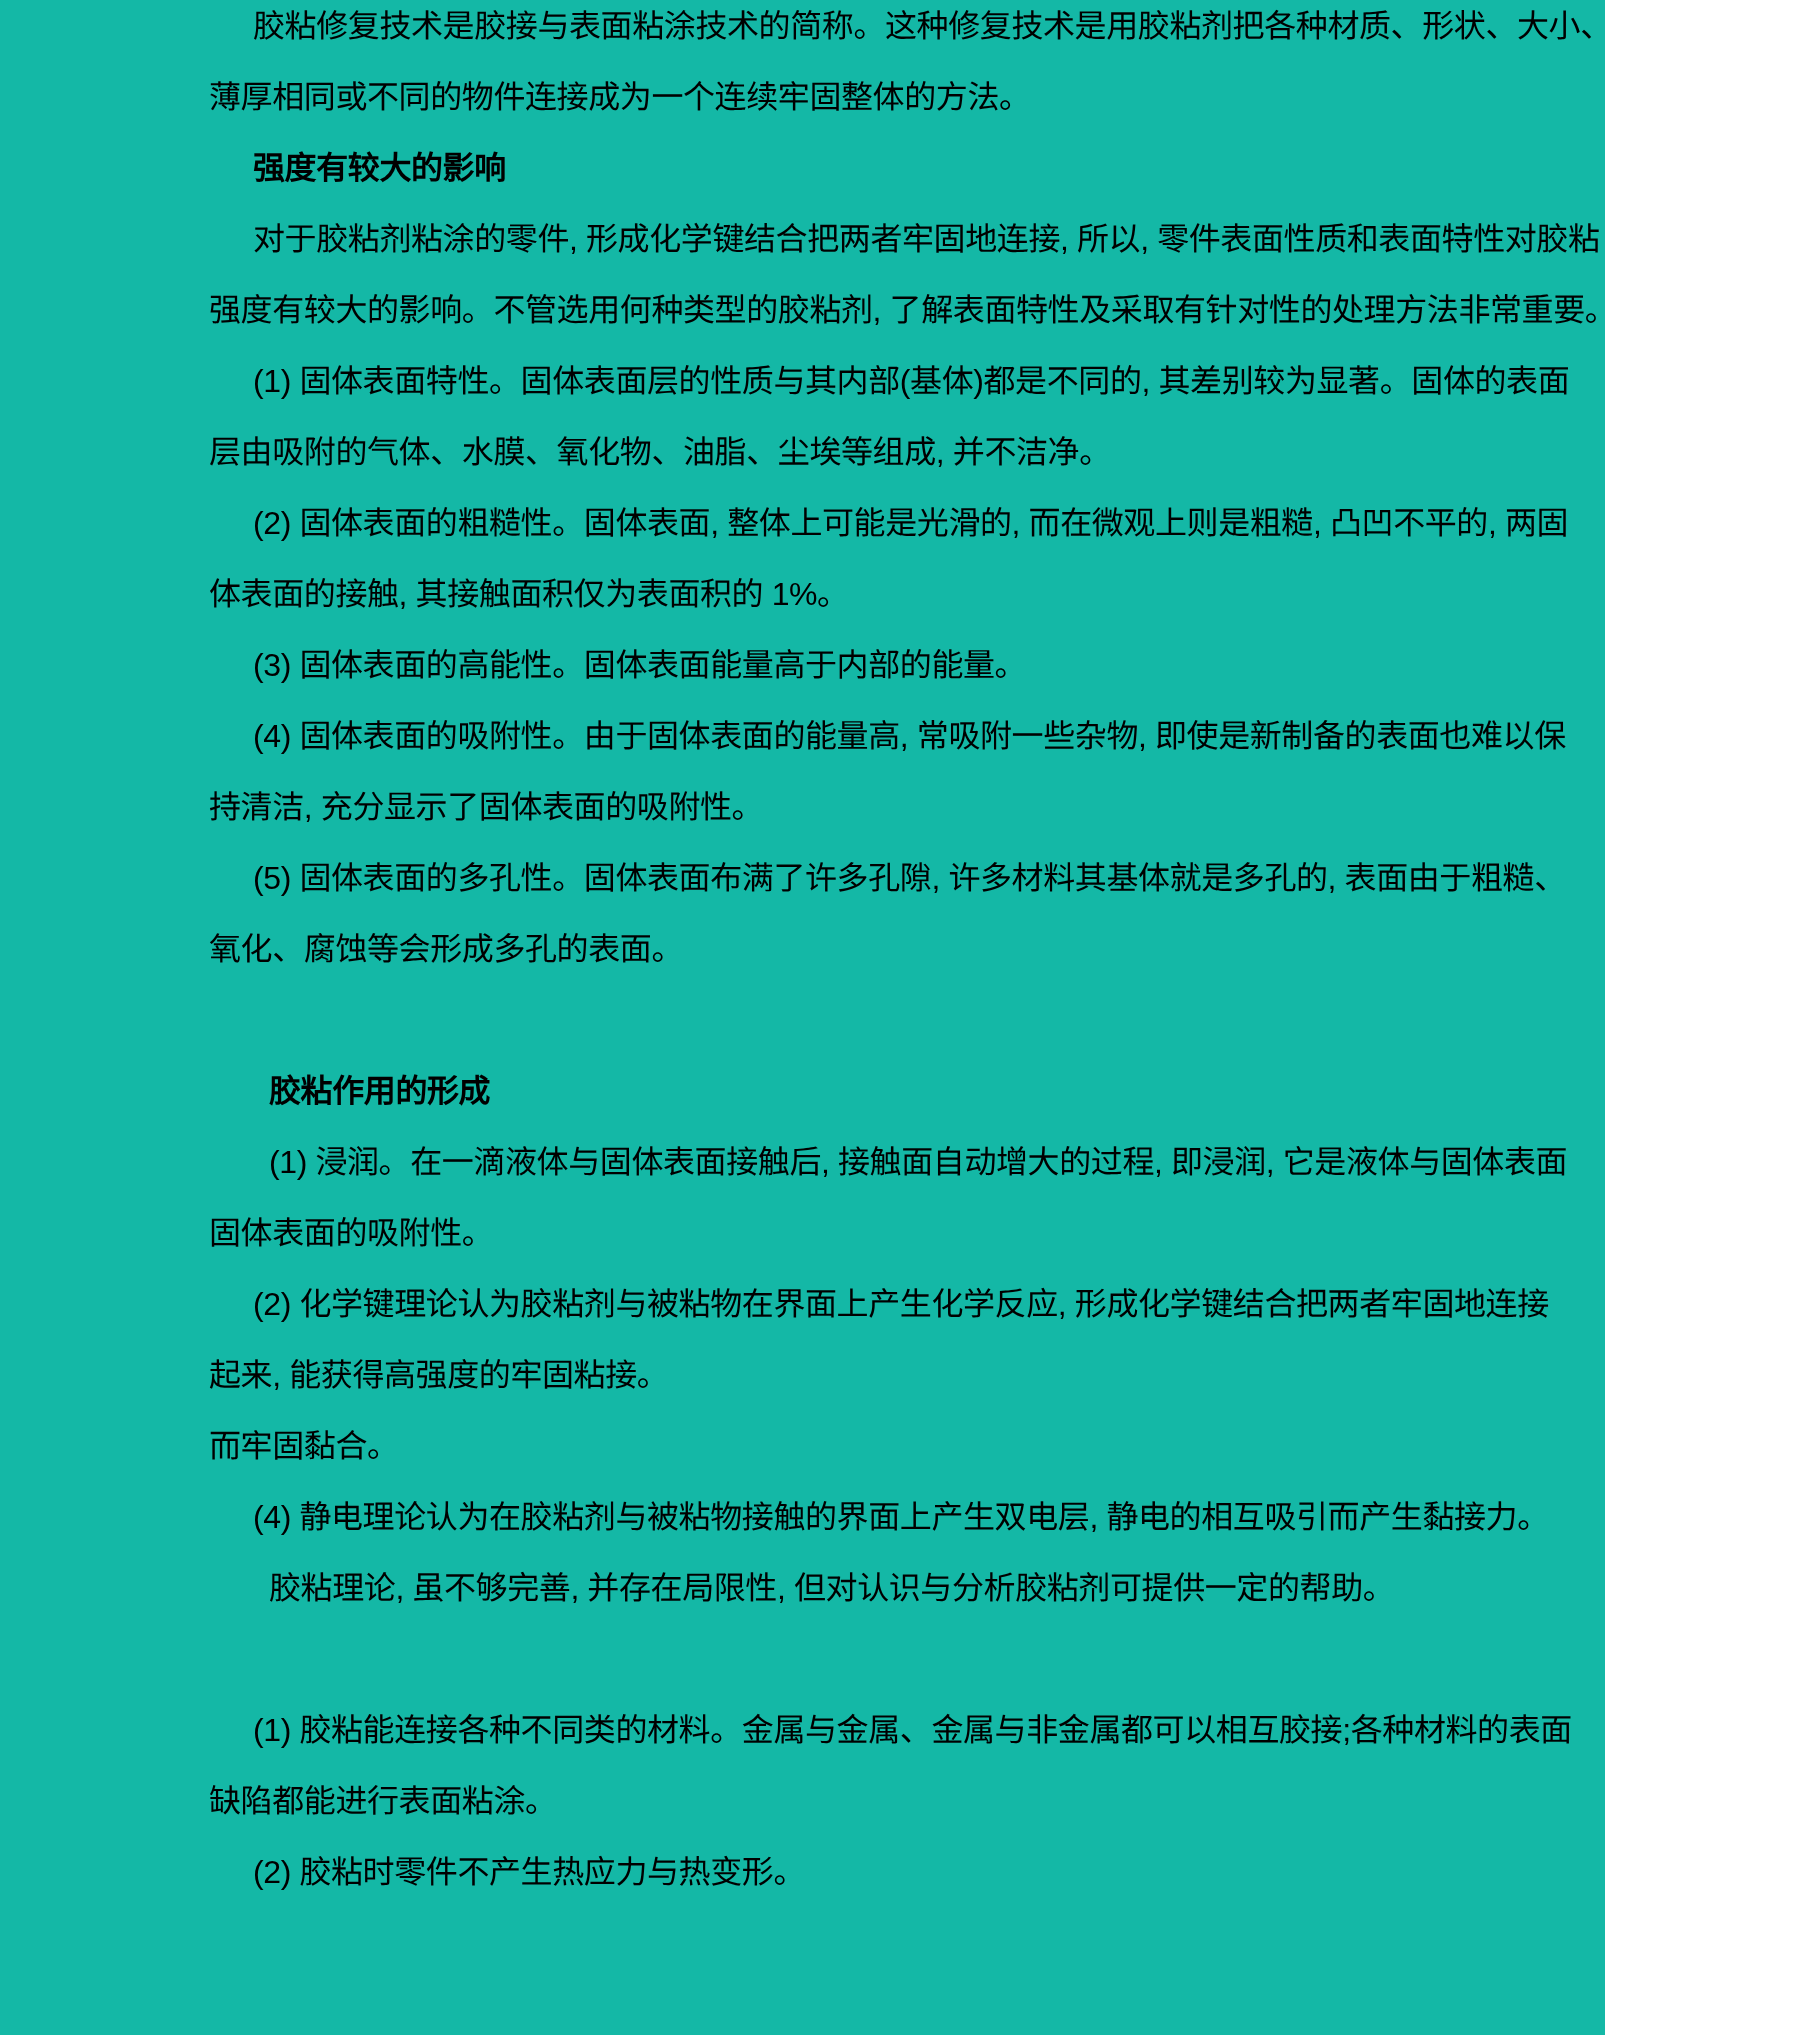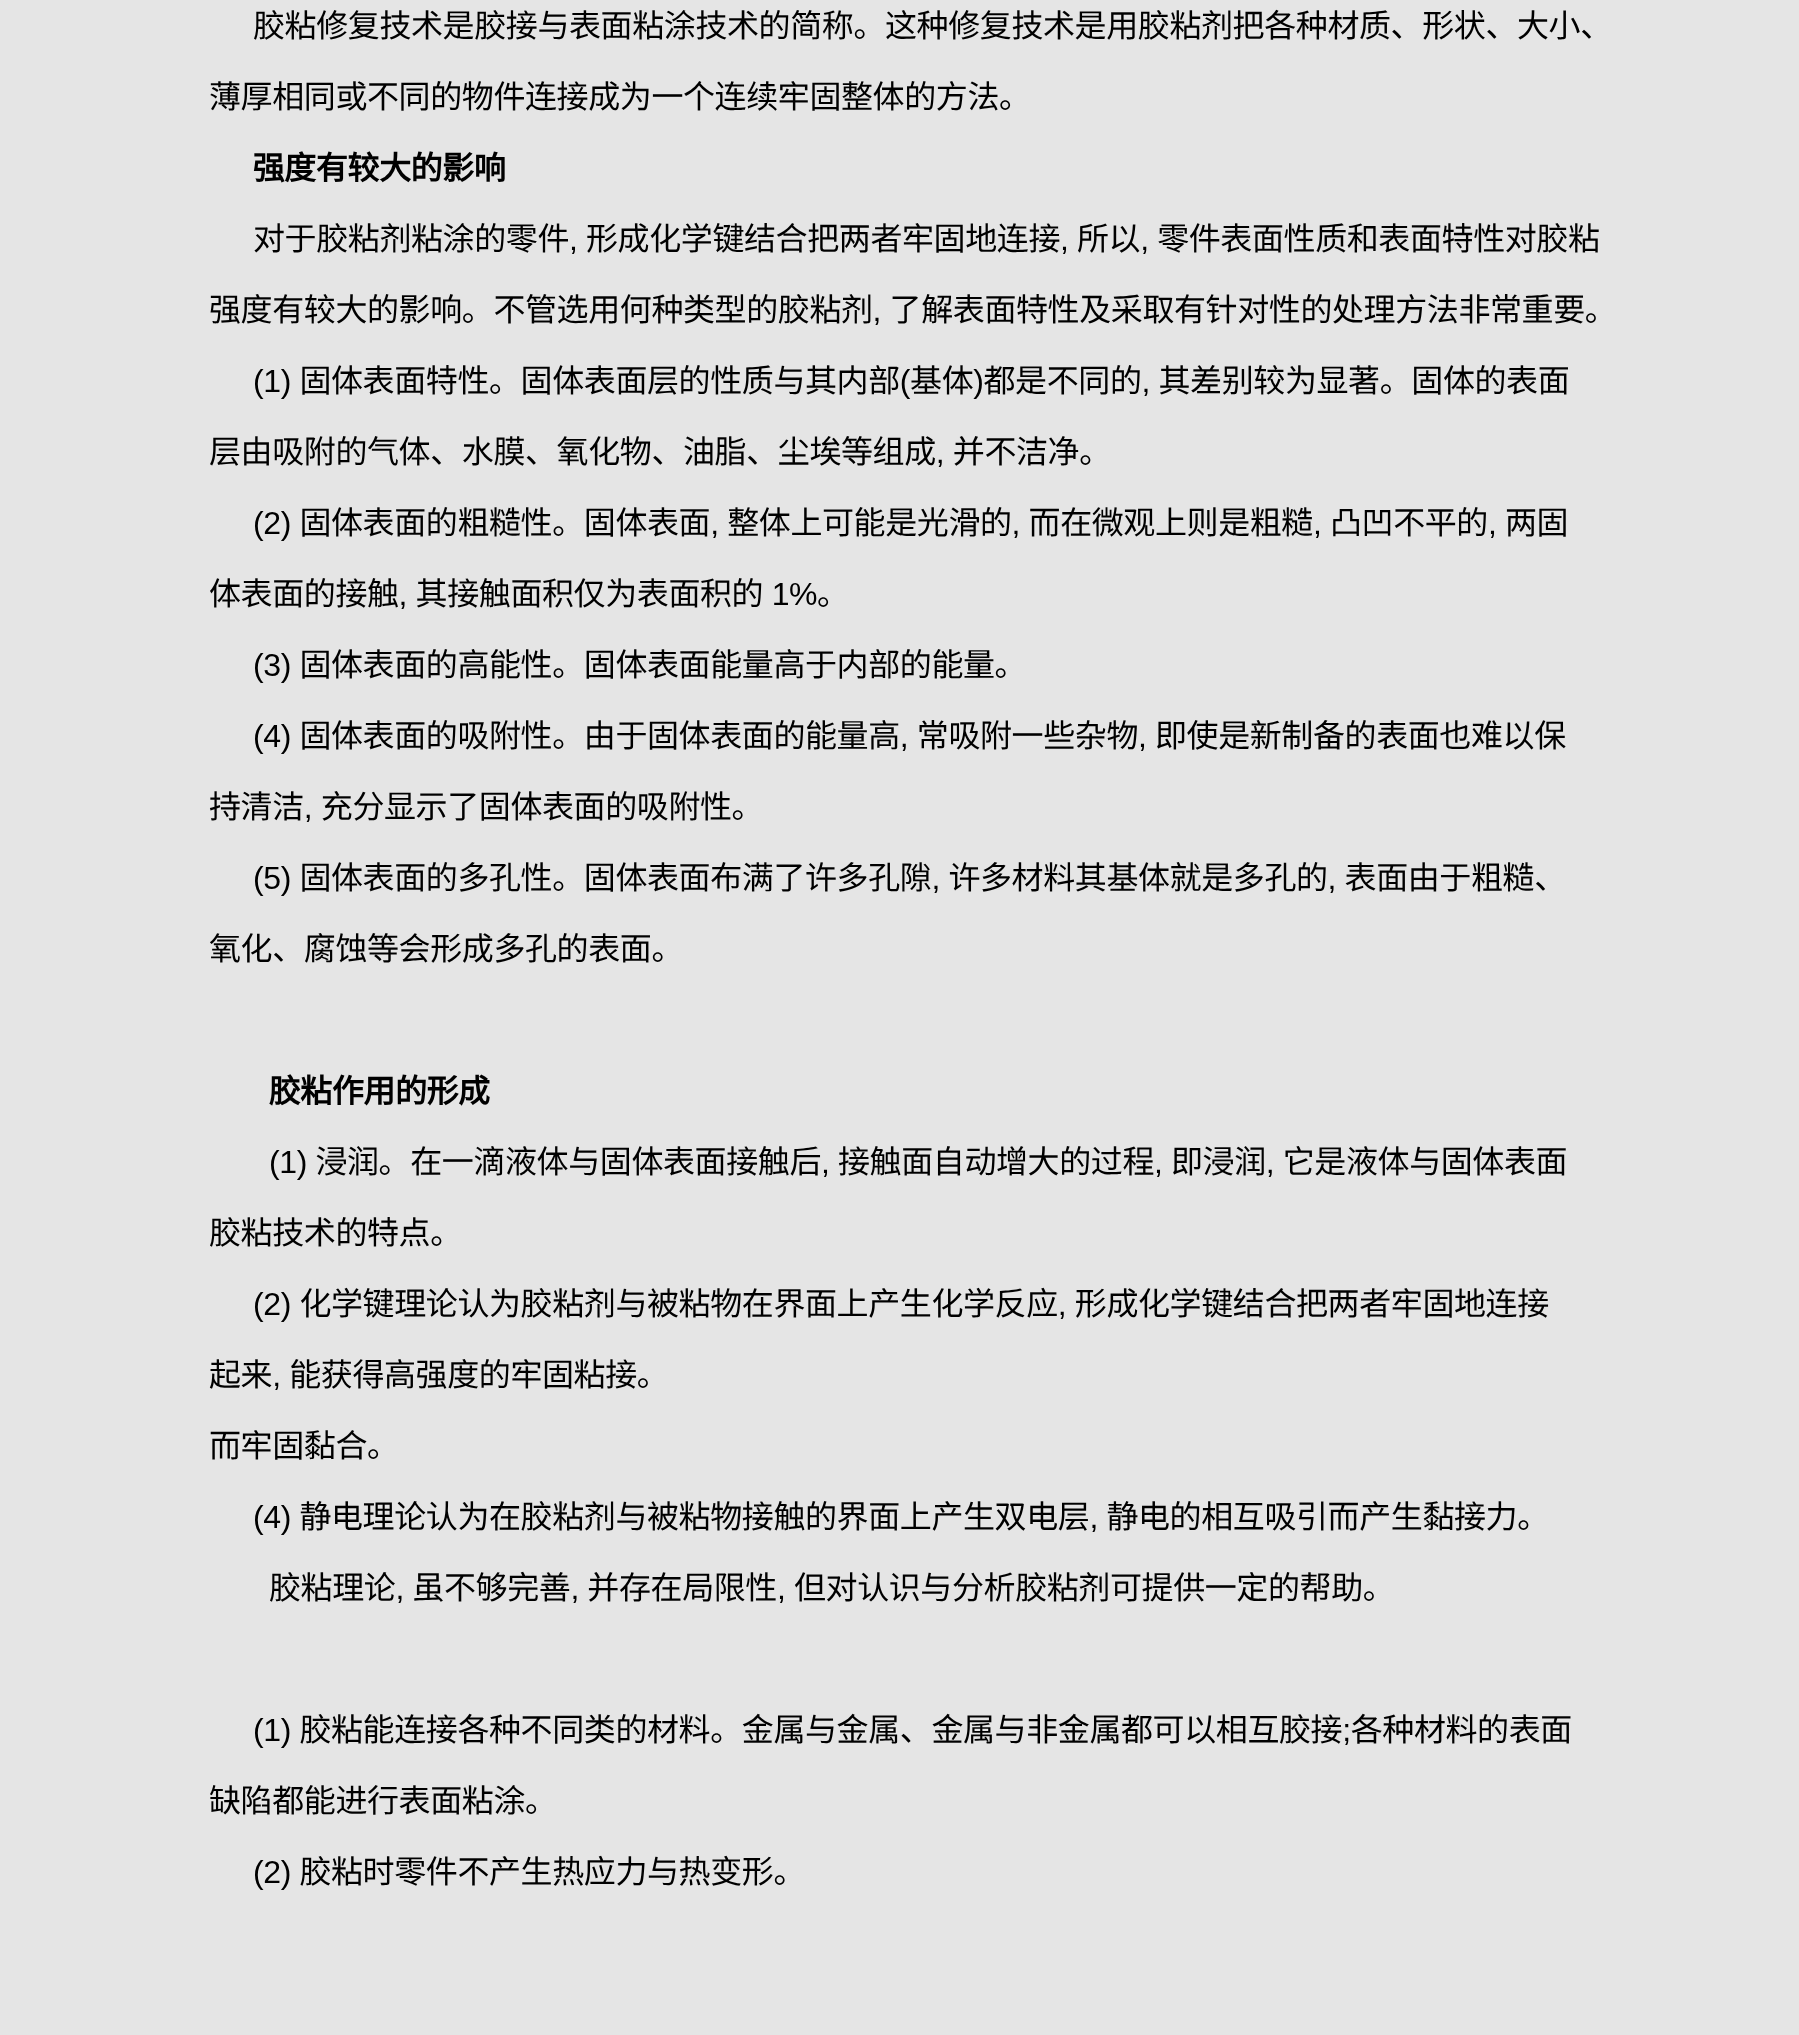--- a/index.html
+++ b/index.html
@@ -10,25 +10,25 @@
   }
   body {
     width: 1799px;
     height: 2035px;
     overflow: hidden;
     font-family: "Liberation Sans", "DejaVu Sans", sans-serif;
   }
   .page {
     position: relative;
     box-sizing: border-box;
-    width: 1799px;
+    width: 1605px;
     height: 2035px;
     padding-left: 181px;
     padding-right: 185px;
-    background: #e5e5e5;
+    background: #14b8a6;
     overflow: hidden;
   }
   .textflow {
     margin-top: -8.7px;
   }
   .line {
     font-size: 32px;
     line-height: 71px;
     letter-spacing: -0.4px;
     color: #000000;
@@ -57,21 +57,21 @@
       <div class="line indent-none">层由吸附的气体、水膜、氧化物、油脂、尘埃等组成, 并不洁净。</div>
       <div class="line indent-normal">(2) 固体表面的粗糙性。固体表面, 整体上可能是光滑的, 而在微观上则是粗糙, 凸凹不平的, 两固</div>
       <div class="line indent-none">体表面的接触, 其接触面积仅为表面积的 1%。</div>
       <div class="line indent-normal">(3) 固体表面的高能性。固体表面能量高于内部的能量。</div>
       <div class="line indent-normal">(4) 固体表面的吸附性。由于固体表面的能量高, 常吸附一些杂物, 即使是新制备的表面也难以保</div>
       <div class="line indent-none">持清洁, 充分显示了固体表面的吸附性。</div>
       <div class="line indent-normal">(5) 固体表面的多孔性。固体表面布满了许多孔隙, 许多材料其基体就是多孔的, 表面由于粗糙、</div>
       <div class="line indent-none">氧化、腐蚀等会形成多孔的表面。</div>
       <div class="line indent-deep bold gap-before">胶粘作用的形成</div>
       <div class="line indent-deep">(1) 浸润。在一滴液体与固体表面接触后, 接触面自动增大的过程, 即浸润, 它是液体与固体表面</div>
-      <div class="line indent-none">胶粘技术的特点。</div>
+      <div class="line indent-none">固体表面的吸附性。</div>
       <div class="line indent-normal">(2) 化学键理论认为胶粘剂与被粘物在界面上产生化学反应, 形成化学键结合把两者牢固地连接</div>
       <div class="line indent-none">起来, 能获得高强度的牢固粘接。</div>
       <div class="line indent-none">而牢固黏合。</div>
       <div class="line indent-normal">(4) 静电理论认为在胶粘剂与被粘物接触的界面上产生双电层, 静电的相互吸引而产生黏接力。</div>
       <div class="line indent-deep">胶粘理论, 虽不够完善, 并存在局限性, 但对认识与分析胶粘剂可提供一定的帮助。</div>
       <div class="line indent-normal gap-before">(1) 胶粘能连接各种不同类的材料。金属与金属、金属与非金属都可以相互胶接;各种材料的表面</div>
       <div class="line indent-none">缺陷都能进行表面粘涂。</div>
       <div class="line indent-normal">(2) 胶粘时零件不产生热应力与热变形。</div>
     </div>
 </div>

